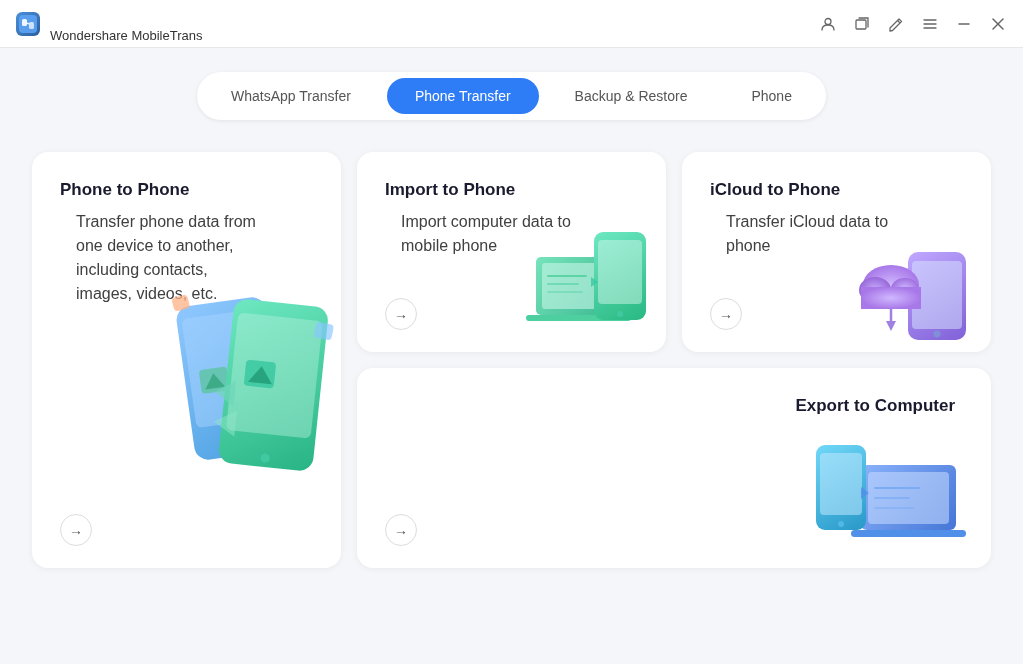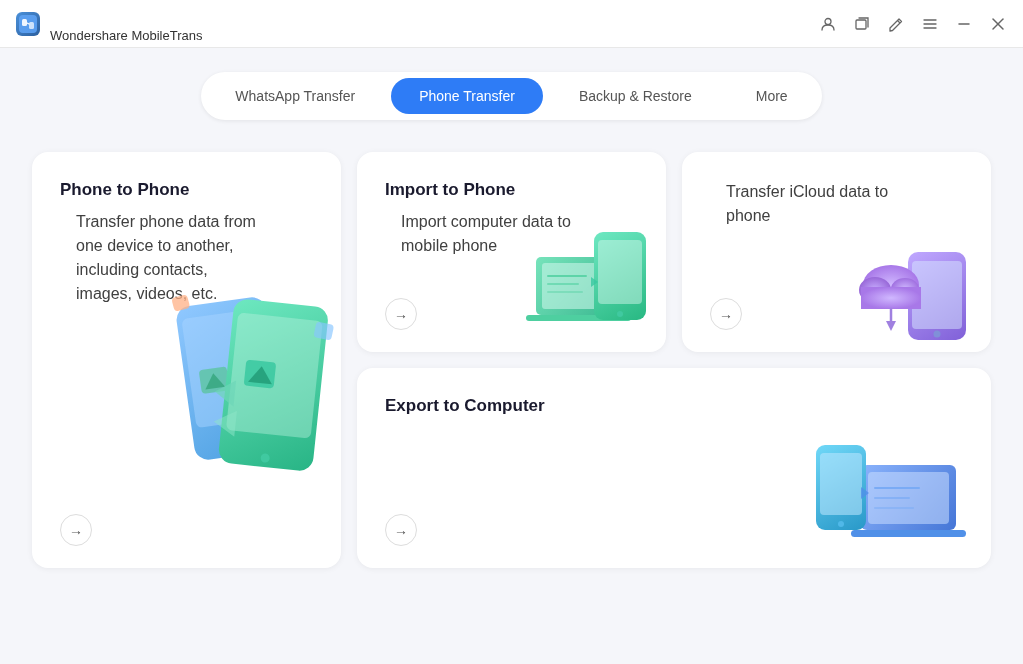--- a/index.html
+++ b/index.html
@@ -226,21 +226,21 @@
     </div>
   </div>
 </div>
 
 <div class="main-content">
 
   <div class="tab-nav">
     <div class="tab-item">WhatsApp Transfer</div>
     <div class="tab-item active">Phone Transfer</div>
     <div class="tab-item">Backup &amp; Restore</div>
-    <div class="tab-item">More</div>
+    <div class="tab-item">Phone</div>
   </div>
 
   <div class="cards-grid">
 
     <div class="card card-large" style="min-height: 416px;">
       <div class="card-title">Phone to Phone</div>
       <div class="card-desc">Transfer phone data from one device to another, including contacts, images, videos, etc.</div>
 
       <div class="card-illustration illus-phone-phone" style="position:absolute; bottom:60px; left:50%; transform:translateX(-50%);">
         <svg width="260" height="230" viewBox="0 0 260 230" fill="none" xmlns="http://www.w3.org/2000/svg">
@@ -317,20 +317,21 @@
               <stop offset="0%" stop-color="#6ee8c2"></stop>
               <stop offset="100%" stop-color="#28b882"></stop>
             </linearGradient>
           </defs>
         </svg>
       </div>
       <div class="card-arrow">→</div>
     </div>
 
     <div class="card">
+      <div class="card-title">iCloud to Phone</div>
       <div class="card-desc">Transfer iCloud data to phone</div>
       <div class="card-illustration" style="position:absolute; bottom:10px; right:8px;">
         <svg width="130" height="115" viewBox="0 0 130 115" fill="none">
 
           <g transform="translate(55,25)">
             <rect x="0" y="0" width="58" height="88" rx="10" fill="url(#phoneblue)"></rect>
             <rect x="4" y="9" width="50" height="68" rx="4" fill="#d8e8ff" opacity="0.5"></rect>
             <circle cx="29" cy="82" r="3.5" fill="#8090d8"></circle>
           </g>
 
@@ -360,21 +361,21 @@
             <radialGradient id="cloudpurple3" cx="50%" cy="50%" r="50%">
               <stop offset="0%" stop-color="#d0baff"></stop>
               <stop offset="100%" stop-color="#a070e0"></stop>
             </radialGradient>
           </defs>
         </svg>
       </div>
       <div class="card-arrow">→</div>
     </div>
 
-    <div class="card" style="grid-column: span 2;">
+    <div class="card" style="grid-column: span 2; text-align: right;">
       <div class="card-title">Export to Computer</div>
       <div class="card-illustration" style="position:absolute; bottom:8px; right:20px;">
         <svg width="160" height="115" viewBox="0 0 160 115" fill="none">
 
           <g transform="translate(40,15)">
             <rect x="10" y="5" width="95" height="65" rx="6" fill="url(#laptopblue)"></rect>
             <rect x="17" y="12" width="81" height="52" rx="4" fill="#c8dcff" opacity="0.55"></rect>
             <rect x="0" y="70" width="115" height="7" rx="3.5" fill="#5090e8"></rect>
 
             <line x1="24" y1="28" x2="68" y2="28" stroke="#7aabf5" stroke-width="2" stroke-linecap="round"></line>

